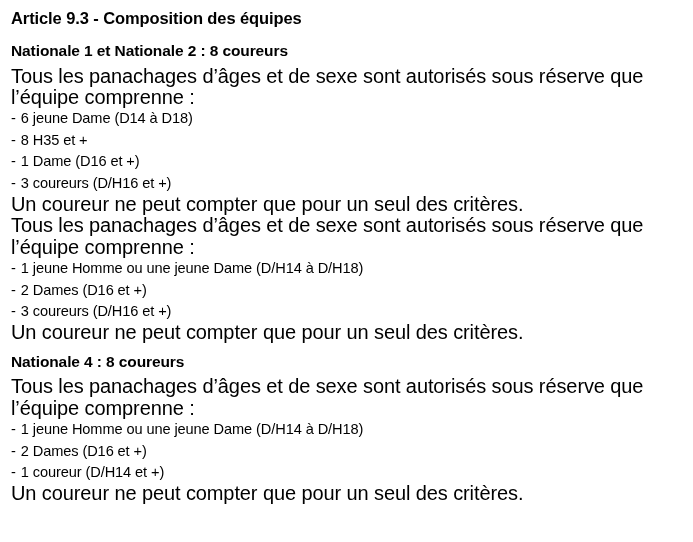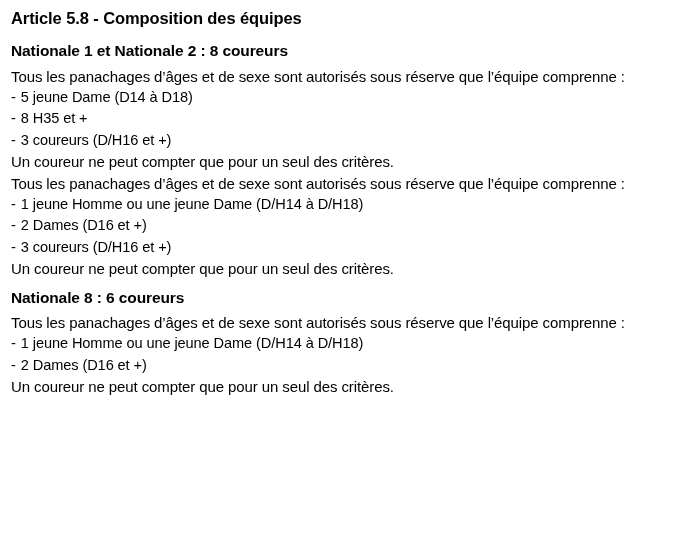--- a/index.html
+++ b/index.html
@@ -28,77 +28,79 @@
   .section { margin: 0; }
   .section-heading {
     font-size: 15.5px;
     font-weight: bold;
     line-height: 21.5px;
     margin-top: 7px;
     margin-bottom: 4px;
     letter-spacing: -0.1px;
   }
   .intro, .note {
-    font-size: 15px;
+    font-size: 20px;
     line-height: 21.4px;
     letter-spacing: -0.1px;
   }
   ul.items {
     list-style: none;
   }
   ul.items li {
     font-size: 14.6px;
     line-height: 21.4px;
     letter-spacing: -0.1px;
   }
   .dash {
     display: inline-block;
     margin-right: 5px;
   }
 </style>
 </head>
 <body>
 
 <main class="page">
-  <h1 class="doc-title">Article 5.8 - Composition des équipes</h1>
+  <h1 class="doc-title">Article 9.3 - Composition des équipes</h1>
   <div id="sections">
   <section class="section">
     <h2 class="section-heading">Nationale 1 et Nationale 2 : 8 coureurs</h2>
     <p class="intro">Tous les panachages d’âges et de sexe sont autorisés sous réserve que l’équipe comprenne :</p>
     <ul class="items">
 
-  <li><span class="dash">-</span><span>5 jeune Dame (D14 à D18)</span></li>
+  <li><span class="dash">-</span><span>6 jeune Dame (D14 à D18)</span></li>
 
   <li><span class="dash">-</span><span>8 H35 et +</span></li>
 
 
+  <li><span class="dash">-</span><span>1 Dame (D16 et +)</span></li>
 
   <li><span class="dash">-</span><span>3 coureurs (D/H16 et +)</span></li>
 </ul>
     <p class="note">Un coureur ne peut compter que pour un seul des critères.</p>
   </section>
 
   <section class="section">
     <p class="intro">Tous les panachages d’âges et de sexe sont autorisés sous réserve que l’équipe comprenne :</p>
     <ul class="items">
   <li><span class="dash">-</span><span>1 jeune Homme ou une jeune Dame (D/H14 à D/H18)</span></li>
 
   <li><span class="dash">-</span><span>2 Dames (D16 et +)</span></li>
 
   <li><span class="dash">-</span><span>3 coureurs (D/H16 et +)</span></li>
 </ul>
     <p class="note">Un coureur ne peut compter que pour un seul des critères.</p>
   </section>
 
   <section class="section">
-    <h2 class="section-heading">Nationale 8 : 6 coureurs</h2>
+    <h2 class="section-heading">Nationale 4 : 8 coureurs</h2>
     <p class="intro">Tous les panachages d’âges et de sexe sont autorisés sous réserve que l’équipe comprenne :</p>
     <ul class="items">
   <li><span class="dash">-</span><span>1 jeune Homme ou une jeune Dame (D/H14 à D/H18)</span></li>
 
   <li><span class="dash">-</span><span>2 Dames (D16 et +)</span></li>
 
 
+  <li><span class="dash">-</span><span>1 coureur (D/H14 et +)</span></li>
 </ul>
     <p class="note">Un coureur ne peut compter que pour un seul des critères.</p>
   </section>
 </div>
 </main>
 
 </body></html>

